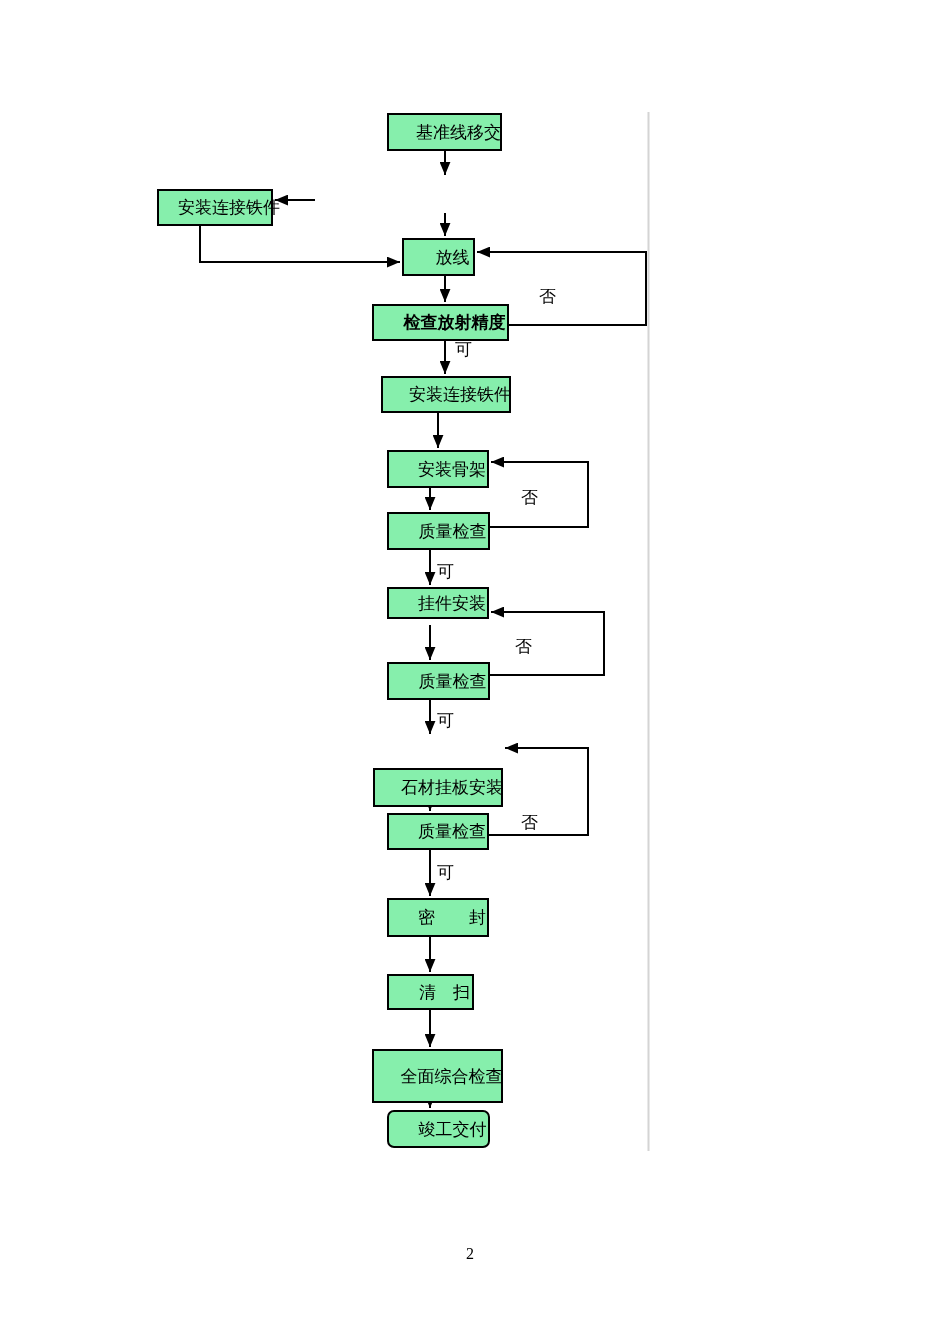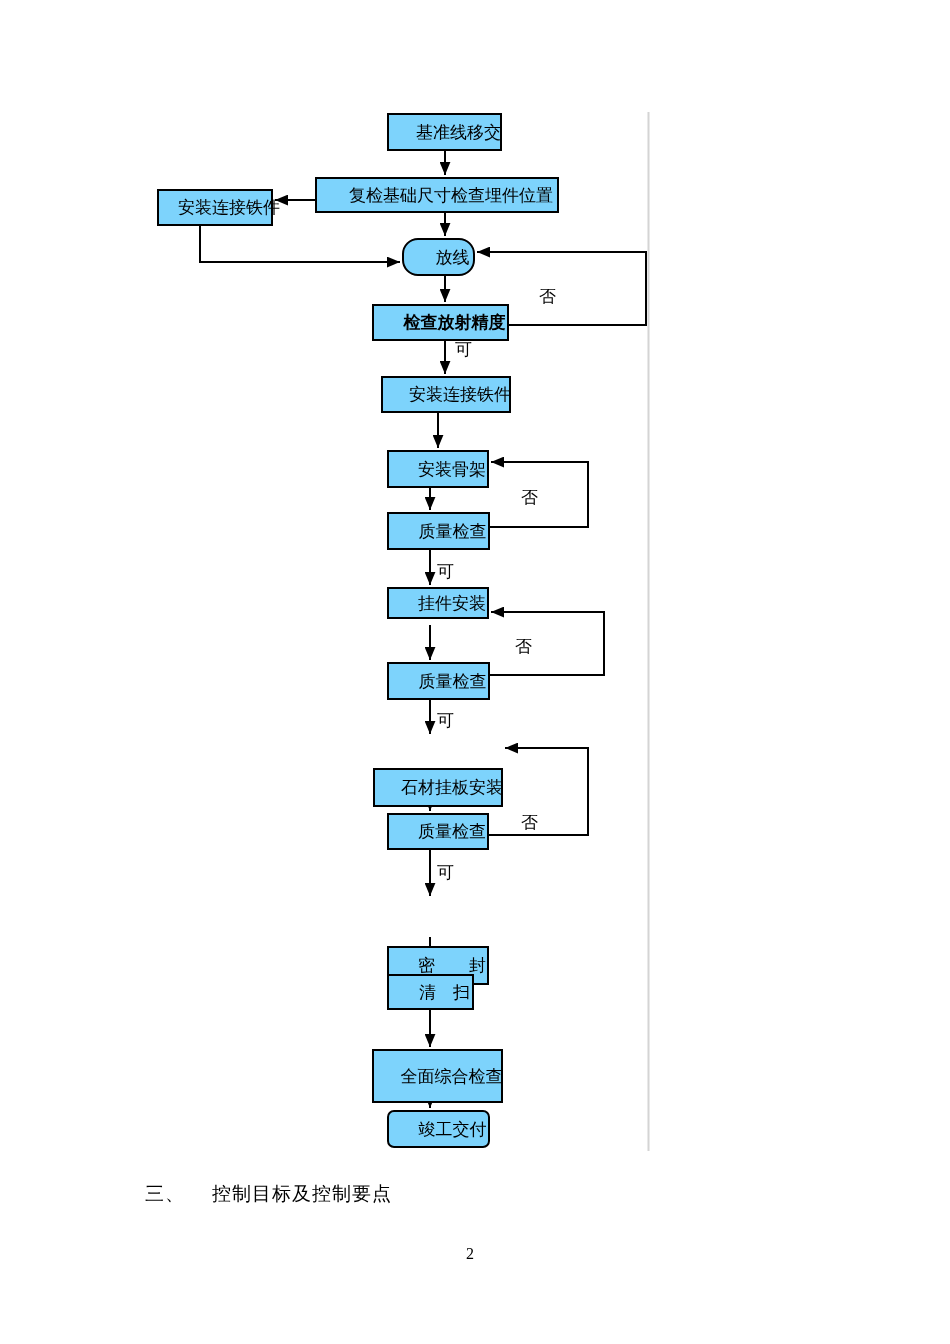--- a/index.html
+++ b/index.html
@@ -16,21 +16,21 @@
     position: absolute;
     left: 0; top: 0;
     width: 950px; height: 1344px;
     pointer-events: none;
     z-index: 1;
   }
   .node {
     position: absolute;
     box-sizing: border-box;
     border: 2px solid #000000;
-    background: #7dd3fc;
+    background: #86efac;
     display: flex;
     align-items: center;
     justify-content: center;
     font-size: 17px;
     line-height: 1;
     white-space: nowrap;
     z-index: 2;
     padding-left: 28px;
   }
   .edge-label {
@@ -88,44 +88,40 @@
       <path d="M489,835 L588,835 L588,748 L505,748" marker-end="url(#arr)"></path>
       <path d="M430,850 L430,896" marker-end="url(#arr)"></path>
       <path d="M430,937 L430,972" marker-end="url(#arr)"></path>
       <path d="M430,1010 L430,1047" marker-end="url(#arr)"></path>
       <path d="M430,1087 L430,1108" marker-end="url(#arr)"></path>
     </g>
     <line x1="648.5" y1="112" x2="648.5" y2="1151" stroke="#d4d4d4" stroke-width="2"></line>
   </svg>
 
   <div class="node" style="left:387px; top:113px; width:115px; height:38px;">基准线移交</div>
-  <div class="node" style="left:315px; top:177px; width:244px; height:36px;">复检基础尺寸检查埋件位置</div>
   <div class="node" style="left:157px; top:189px; width:116px; height:37px;">安装连接铁件</div>
-  <div class="node" style="left:402px; top:238px; width:73px; height:38px;border-radius:16px;">放线</div>
+  <div class="node" style="left:402px; top:238px; width:73px; height:38px;">放线</div>
   <div class="node" style="left:372px; top:304px; width:137px; height:37px;font-weight:bold;">检查放射精度</div>
   <div class="node" style="left:381px; top:376px; width:130px; height:37px;">安装连接铁件</div>
   <div class="node" style="left:387px; top:450px; width:102px; height:38px;">安装骨架</div>
   <div class="node" style="left:387px; top:512px; width:103px; height:38px;">质量检查</div>
   <div class="node" style="left:387px; top:587px; width:102px; height:32px;">挂件安装</div>
   <div class="node" style="left:387px; top:662px; width:103px; height:38px;">质量检查</div>
   <div class="node" style="left:373px; top:768px; width:130px; height:39px;">石材挂板安装</div>
   <div class="node" style="left:387px; top:813px; width:102px; height:37px;">质量检查</div>
-  <div class="node" style="left:387px; top:898px; width:102px; height:39px;margin-top:48px;">密　　封</div>
+  <div class="node" style="left:387px; top:898px; width:102px; height:39px;">密　　封</div>
   <div class="node" style="left:387px; top:974px; width:87px; height:36px;">清　扫</div>
   <div class="node" style="left:372px; top:1049px; width:131px; height:54px;">全面综合检查</div>
   <div class="node" style="left:387px; top:1110px; width:103px; height:38px;border-radius:7px;">竣工交付</div>
 
   <div class="edge-label" style="left:539px; top:288px;">否</div>
   <div class="edge-label" style="left:455px; top:341px;">可</div>
   <div class="edge-label" style="left:521px; top:489px;">否</div>
   <div class="edge-label" style="left:437px; top:563px;">可</div>
   <div class="edge-label" style="left:515px; top:638px;">否</div>
   <div class="edge-label" style="left:437px; top:712px;">可</div>
   <div class="edge-label" style="left:521px; top:814px;">否</div>
   <div class="edge-label" style="left:437px; top:864px;">可</div>
 
-  <div class="section-heading">
-    <span class="idx">三、</span><span class="title">控制目标及控制要点</span>
-  </div>
 
   <div class="page-number">2</div>
 
 </div>
 
 </body></html>

